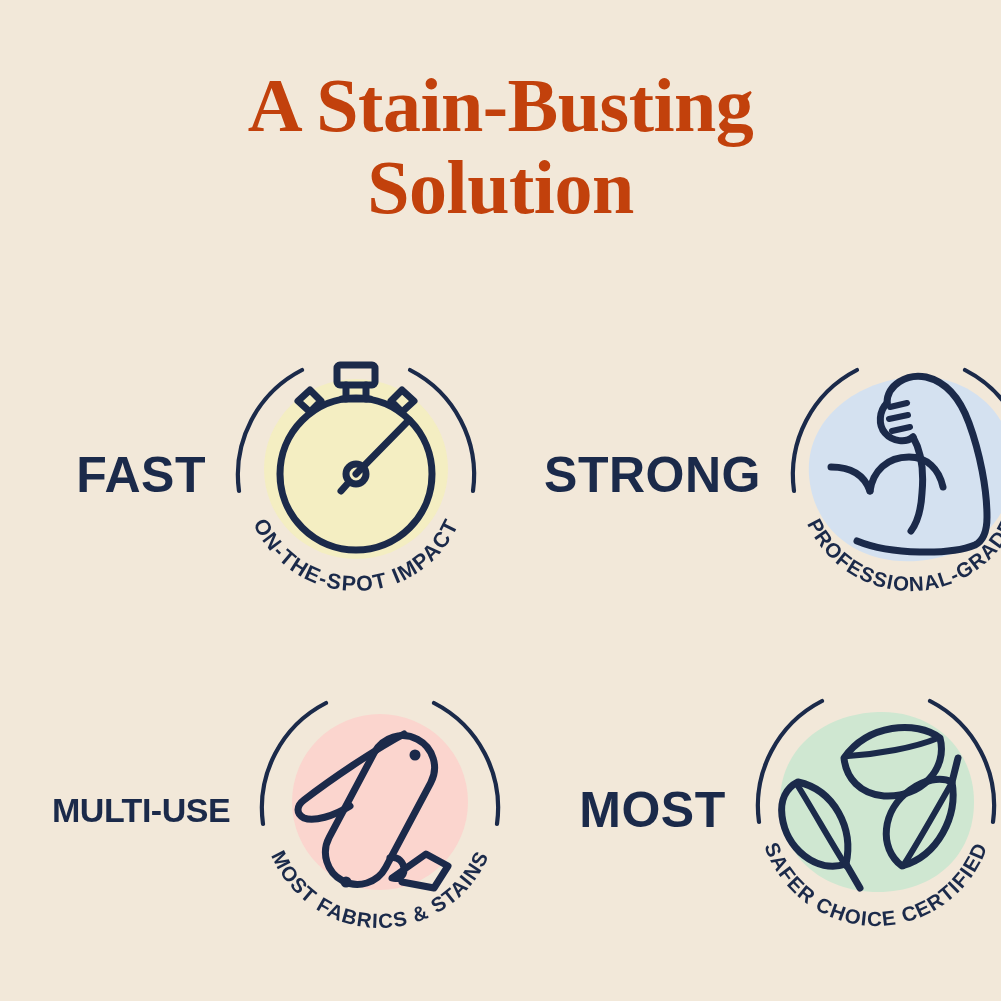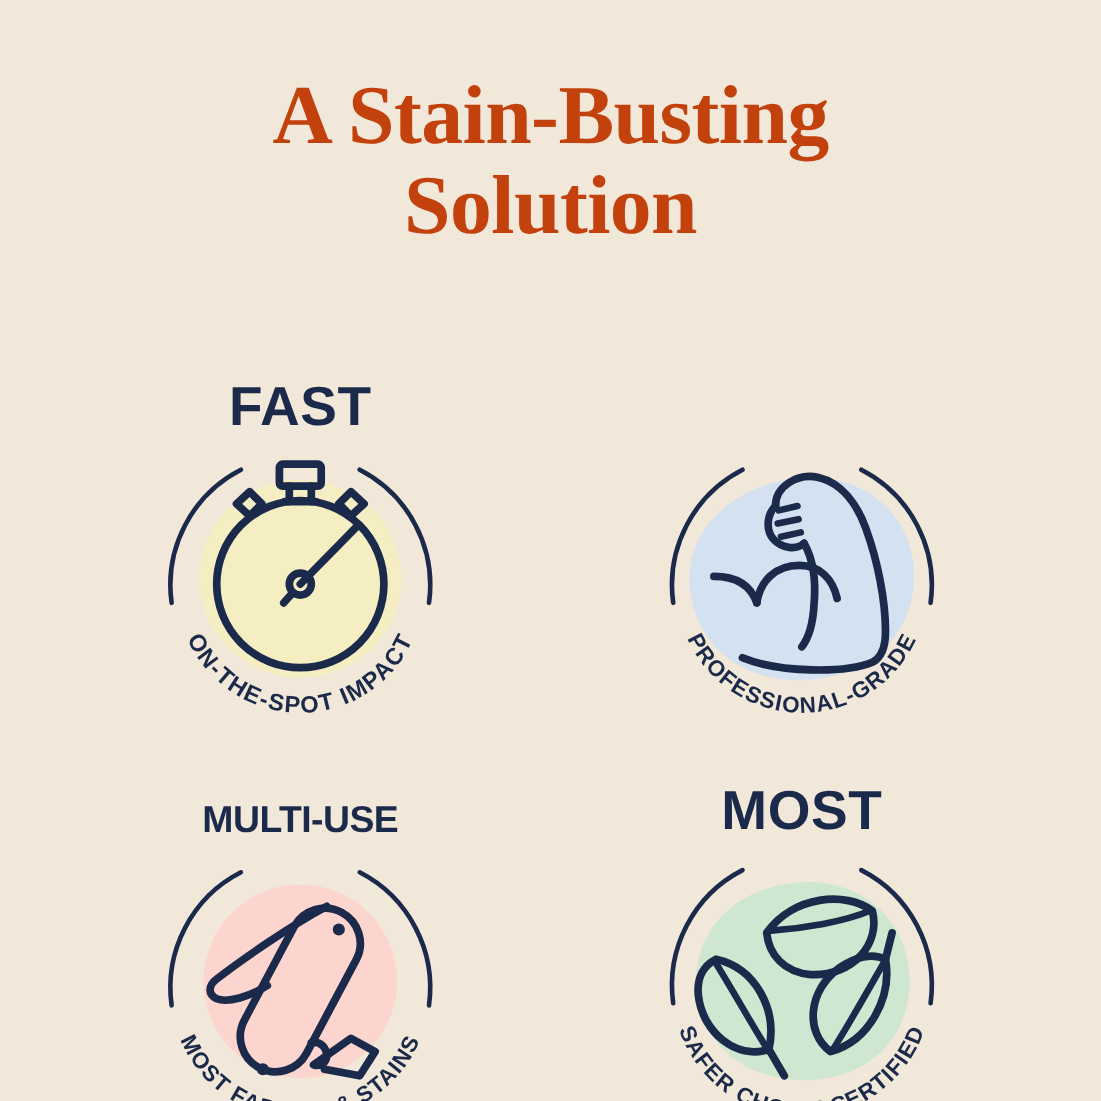--- a/index.html
+++ b/index.html
@@ -53,24 +53,23 @@
     height: 660px;
     display: grid;
     grid-template-columns: 1fr 1fr;
     grid-template-rows: 1fr 1fr;
     column-gap: 14px;
     row-gap: 10px;
   }
   .badge {
     position: relative;
     display: flex;
-    flex-direction: column;
+    flex-direction: row;
     align-items: center;
-    justify-content: flex-end;
-    margin-top: 32px;
+    justify-content: center;
   }
   .badge-heading {
     font-family: "Liberation Sans", sans-serif;
     font-weight: bold;
     font-size: 50px;
     letter-spacing: 0.5px;
     color: #1B2A4A;
     line-height: 1;
     margin: 0;
     white-space: nowrap;
@@ -175,20 +174,21 @@
           </g>
 
           <text class="curved-label">
             <textPath href="#arc-fast-text" startOffset="50%" text-anchor="middle">ON-THE-SPOT IMPACT</textPath>
           </text>
         </svg>
       </div>
     </div>
 
     <div class="badge">
+      <div class="badge-heading">STRONG</div>
       <div class="badge-emblem">
         <svg viewBox="0 0 300 272" xmlns="http://www.w3.org/2000/svg">
           <defs>
             <path id="arc-strong-text" d="M 36 136 A 114 114 0 0 0 264 136"></path>
           </defs>
 
           <path class="blob" fill="#D4E1F0" d="M 150 36 C 204 32 250 68 252 122 C 254 176 214 216 156 220 C 98 224 52 190 48 134 C 44 78 96 40 150 36 Z"></path>
 
           <path class="arc-stroke" d="M 33 150 A 118 118 0 0 1 96 29"></path>
           <path class="arc-stroke" d="M 204 29 A 118 118 0 0 1 267 150"></path>

